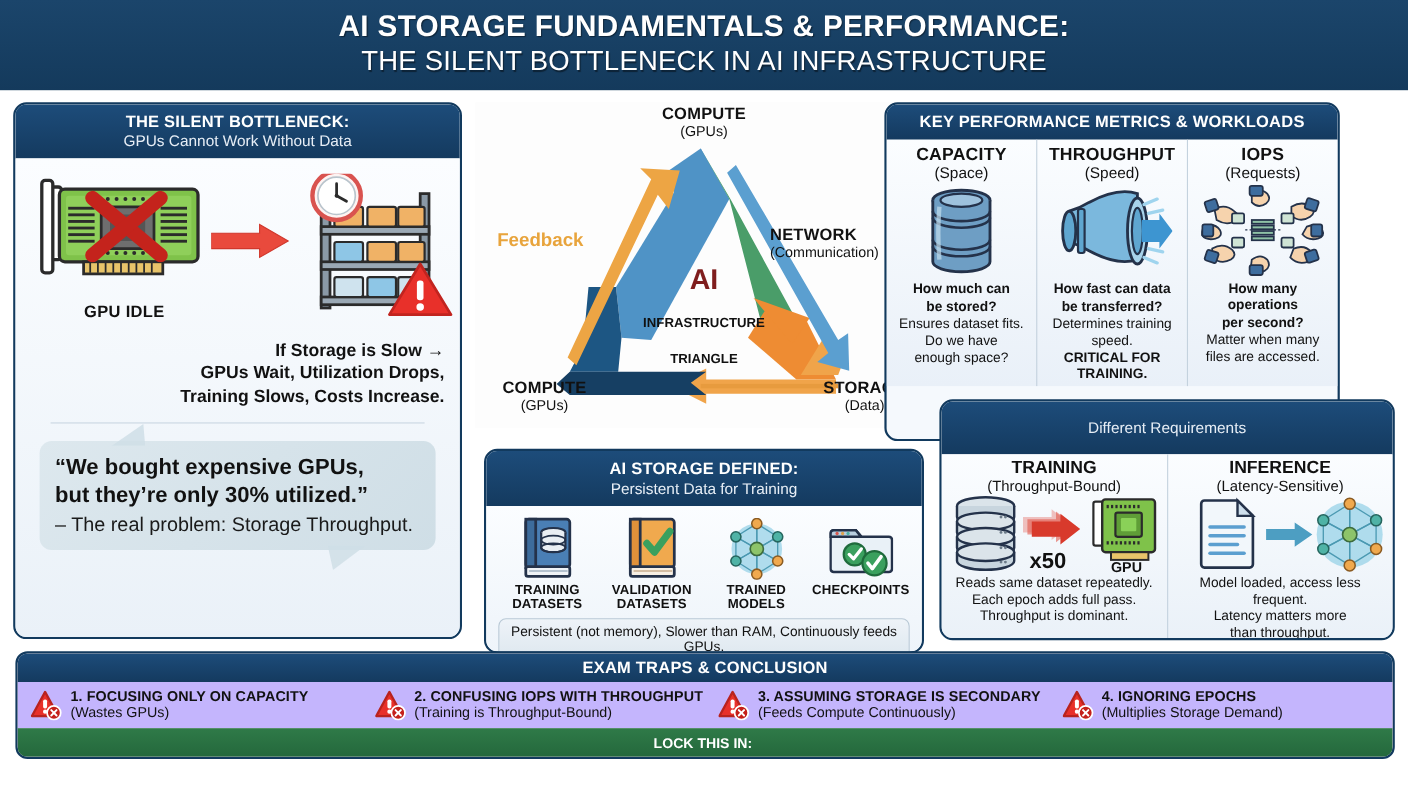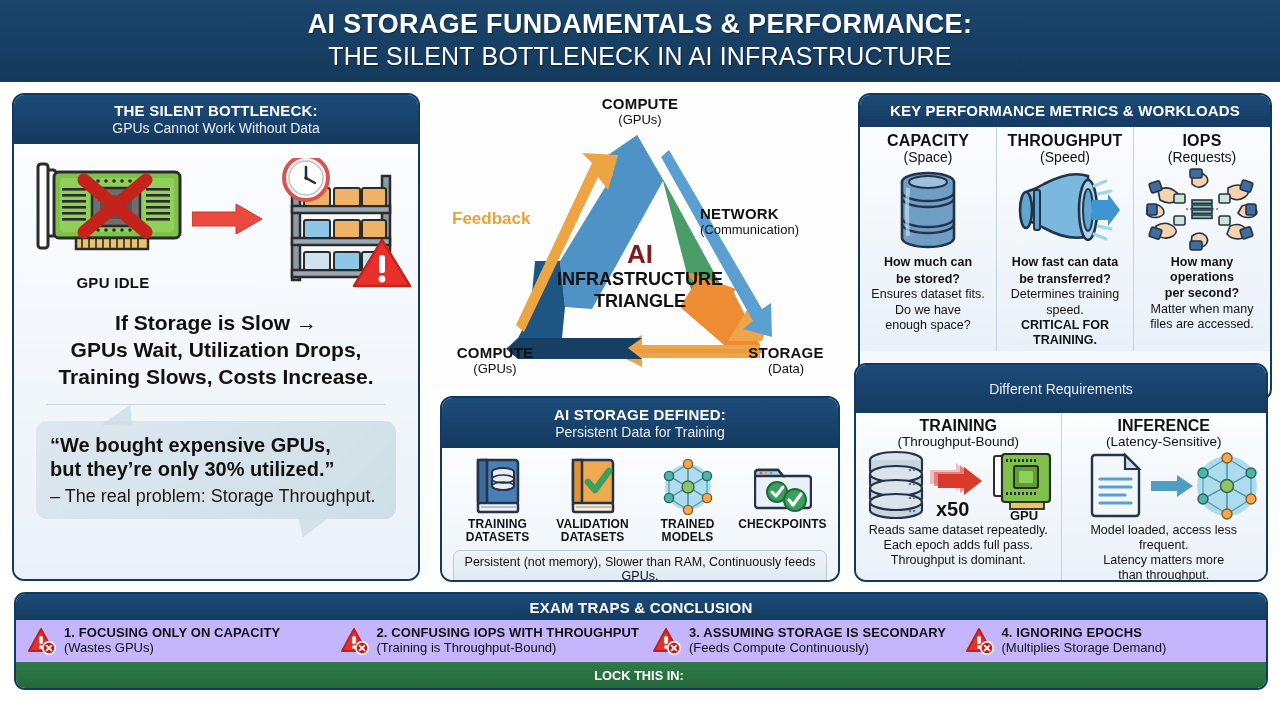--- a/index.html
+++ b/index.html
@@ -58,21 +58,21 @@
   #left-panel .panel-head { height: 49px; display:flex; flex-direction:column; justify-content:center;}
   .left-body { padding: 10px 14px 6px; height: 437px; position: relative;
                background: linear-gradient(180deg,#fbfdff 0%,#eaf1f8 100%);}
   .gpu-row { display: flex; align-items: flex-start; justify-content: space-between;
              padding: 4px 8px 0 6px; height: 150px; }
   .gpu-block { text-align: center; width: 160px; }
   .gpu-idle-label { font-size: 15px; font-weight: bold; color: #111; margin-top: 4px; letter-spacing:.3px;}
   .red-arrow { width: 72px; height: 36px; margin-top: 44px; position: relative; }
   .storage-block { width: 150px; position: relative; }
   .bottleneck-text {
-    text-align: center; font-size: 21px; font-weight: bold; color: #111;
+    text-align: right; font-size: 16px; font-weight: bold; color: #111;
     line-height: 1.28; margin-top: 6px;
   }
   .divider { height:1px; background:#c9d6e2; margin: 13px 18px 0; }
   .quote-wrap { position: relative; margin-top: 16px; padding: 0 8px; }
   .quote-bubble {
     background: linear-gradient(135deg,#dde8ee 0%,#cfdee6 100%);
     border-radius: 11px;
     padding: 12px 14px 12px;
     position: relative;
   }
@@ -97,37 +97,37 @@
   .tri-l1 { font-size: 15px; font-weight: bold; color:#111; letter-spacing:.2px; }
   .tri-l2 { font-size: 13px; color:#111; }
   .feedback-label {
     position:absolute; left: 20px; top: 116px;
     font-size: 17px; font-weight: bold; color:#e8a43c;
   }
   .tri-center {
     position:absolute; left: 0; right:0; top: 148px; text-align:center;
   }
   .tri-center .ai { font-size: 26px; font-weight: bold; color:#7f1d1d; line-height:1; }
-  .tri-center .infra { font-size: 18px; font-weight: bold; color:#111; line-height:1.12; margin-top:2px;}
-
-  #storage-defined { left: 440px; top: 396px; width: 400px; height: 186px; }
+  .tri-center .infra { font-size: 12px; font-weight: bold; color:#111; line-height:1.12; margin-top:20px;}
+
+  #storage-defined { left: 440px; top: 408px; width: 400px; height: 186px; }
   #storage-defined .panel-head { height: 50px; display:flex; flex-direction:column; justify-content:center;}
   .sd-body { padding: 8px 8px 6px; background: linear-gradient(180deg,#fbfdff 0%,#eef4fa 100%); height:132px;}
   .sd-items { display:flex; justify-content: space-around; align-items: flex-start; }
   .sd-item { width: 95px; text-align:center; }
   .sd-ico { height: 62px; display:flex; align-items:center; justify-content:center;}
   .sd-label { font-size: 12px; font-weight: bold; color:#111; line-height:1.12; letter-spacing:.1px;}
   .sd-foot {
     margin: 5px 3px 0; background: linear-gradient(180deg,#eef3f8,#dde7ef);
     border: 1px solid #b9c9d6; border-radius: 7px;
     font-size: 12.5px; color:#111; text-align:center; padding: 4px 4px;
   }
 
   
-  #metrics-panel { left: 858px; top: 93px; width: 414px; height: 308px; }
+  #metrics-panel { left: 804px; top: 93px; width: 414px; height: 308px; }
   #metrics-panel .panel-head { height: 32px; display:flex; align-items:center; justify-content:center;}
   .metrics-body { display:flex; height: 224px; background: linear-gradient(180deg,#fbfdff 0%,#e9f0f8 100%);}
   .metric-col { flex:1; padding: 5px 4px 4px; text-align:center; position:relative; }
   .metric-col + .metric-col { border-left: 1px solid #c4d2de; }
   .m-title { font-size: 16px; font-weight: bold; color:#111; letter-spacing:.2px;}
   .m-sub { font-size: 14px; color:#111; margin-top:-1px;}
   .m-ico { height: 86px; display:flex; align-items:center; justify-content:center; margin-top:2px;}
   .m-q { font-size: 12.5px; font-weight: bold; color:#111; line-height:1.16; margin-top:2px;}
   .m-d { font-size: 12.5px; color:#111; line-height:1.16; margin-top:1px;}
 

